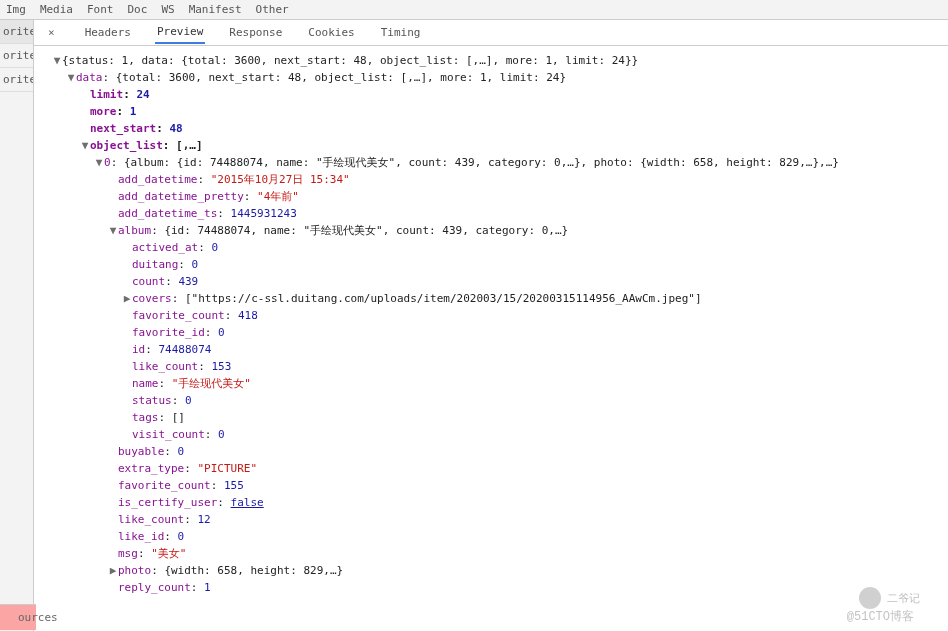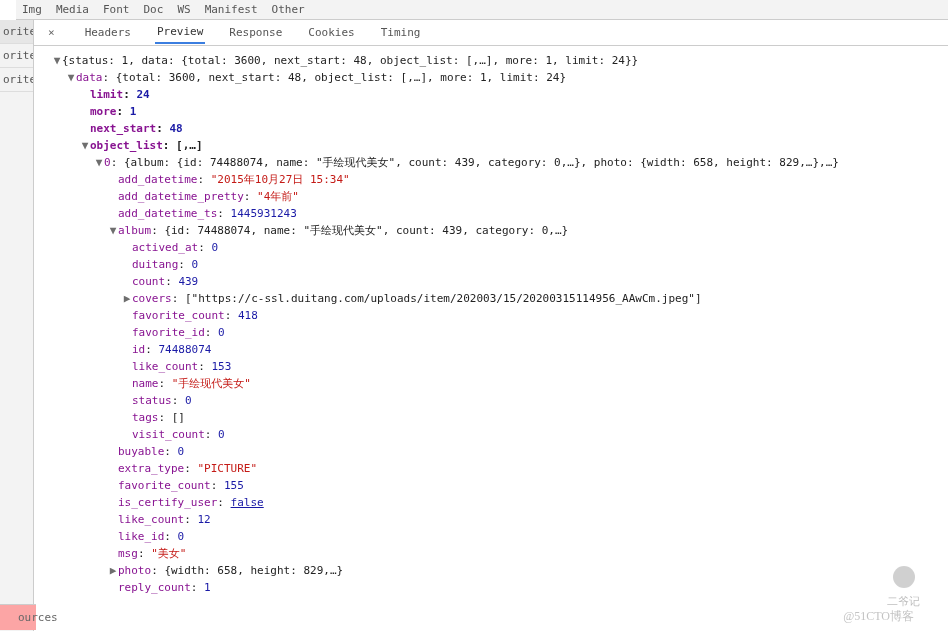--- a/index.html
+++ b/index.html
@@ -1,17 +1,17 @@
 <!DOCTYPE html>
 <html><head>
 <meta charset="utf-8">
 <style>
 * { margin:0; padding:0; box-sizing:border-box; font-family:Consolas,Menlo,monospace; font-size:11px; }
 body { width:948px; height:631px; background:#fff; overflow:hidden; position:relative; }
-.top-tabs { height:20px; background:#f3f3f3; border-bottom:1px solid #ccc; display:flex; align-items:center; padding-left:6px; gap:14px; color:#555; font-family:"Segoe UI",sans-serif;margin-left:16px; }
+.top-tabs { height:20px; background:#f3f3f3; border-bottom:1px solid #ccc; display:flex; align-items:center; padding-left:6px; gap:14px; color:#555; font-family:"Segoe UI",sans-serif; }
 .top-tabs span { cursor:default; }
 .main { display:flex; height:611px; }
 .sidebar { width:34px; background:#f3f3f3; border-right:1px solid #ccc; font-family:"Segoe UI",sans-serif; color:#555; font-size:11px; }
 .sidebar .sb { padding:5px 3px; border-bottom:1px solid #ddd; white-space:nowrap; overflow:hidden; }
 .sidebar .sb.sel { background:#e6e6e6; }
 .sidebar .btm { position:absolute; bottom:1px; left:0; width:34px; padding:6px 18px; color:#666; border-top:1px solid #ccc; background:#fca5a5; }
 .content { flex:1; display:flex; flex-direction:column; }
 .sub-tabs { height:26px; border-bottom:1px solid #ccc; display:flex; align-items:center; font-family:"Segoe UI",sans-serif; color:#555; padding-left:8px; gap:22px; font-size:12px; }
 .sub-tabs .close { color:#666; padding:0 6px; }
 .sub-tabs .tab { padding:4px 2px; }
@@ -19,23 +19,23 @@
 .tree { flex:1; padding:6px 0 0 4px; line-height:17px; overflow:hidden; color:#222;}
 .row { white-space:nowrap; }
 .arw { display:inline-block; width:10px; text-align:center; color:#6e6e6e; cursor:pointer; }
 .key { color:#881391; }
 .num { color:#1a1aa6; }
 .str { color:#c41a16; }
 .bool { color:#1a1aa6;text-decoration:underline; }
 .lit { color:#222; }
 .ind1 { padding-left:14px; } .ind2 { padding-left:28px; } .ind3 { padding-left:42px;font-weight:bold; }
 .ind4 { padding-left:56px; } .ind5 { padding-left:70px; } .ind6 { padding-left:84px; }
-.watermark { position:absolute; bottom:22px; right:28px; font-family:"Segoe UI",sans-serif; color:#888; font-size:22px; opacity:.55; display:flex; align-items:center; gap:6px;flex-direction:column; }
+.watermark { position:absolute; bottom:22px; right:28px; font-family:"Segoe UI",sans-serif; color:#888; font-size:22px; opacity:.55; display:flex; align-items:center; gap:6px; }
 .wm-icon { width:22px; height:22px; border-radius:50%; background:#aaa; display:inline-block; }
-.wm-sub { position:absolute; bottom:6px; right:34px; font-family:Liberation Serif, serif; color:#aaa; font-size:12px; opacity:.7; }
+.wm-sub { position:absolute; bottom:6px; right:34px; font-family:Liberation Mono, monospace; color:#aaa; font-size:12px; opacity:.7; }
 </style>
 </head>
 <body>
 
 <div class="top-tabs">
   <span>Img</span>
   <span>Media</span>
   <span>Font</span>
   <span>Doc</span>
   <span>WS</span>

